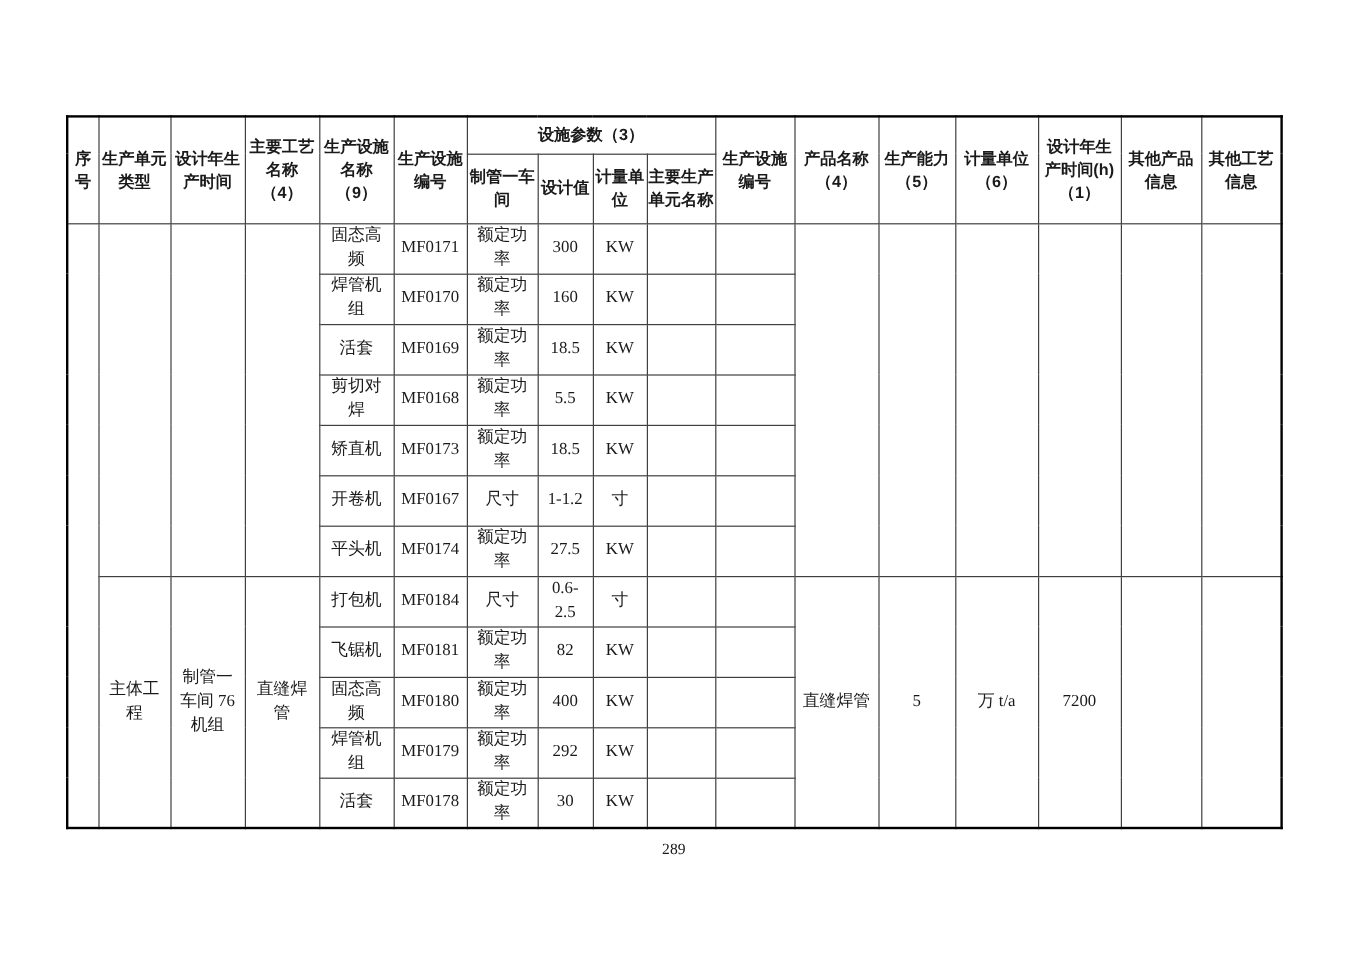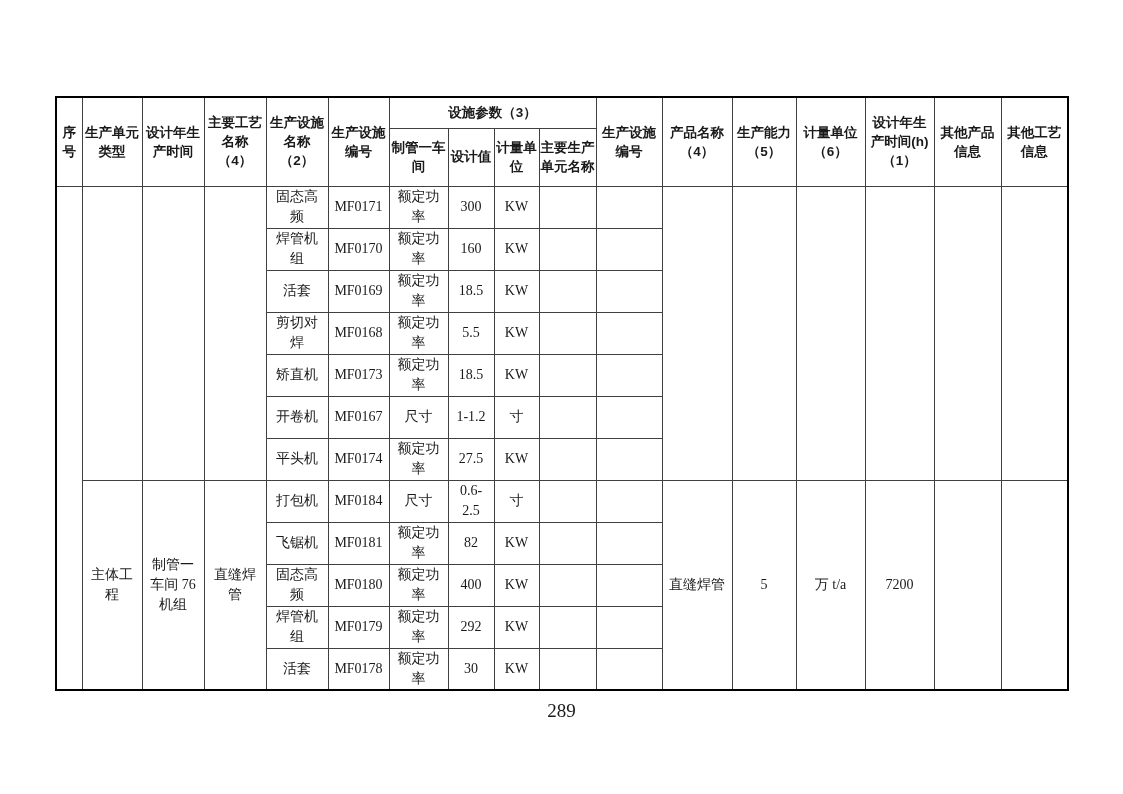--- a/index.html
+++ b/index.html
@@ -46,21 +46,21 @@
   thead tr.hdr-sub { height: 58px; }
   tbody tr { height: 42px; }
   td.product-cell { padding: 0 8px; }
   .page-number {
     position: absolute;
     left: 0;
     top: 700px;
     width: 100%;
     text-align: center;
     font-family: "Liberation Serif", "DejaVu Serif", serif;
-    font-size: 19px;
+    font-size: 13px;
     color: #1a1a1a;
   }
 </style>
 </head>
 <body>
 
 <div class="page">
 
   <table class="sheet">
     <colgroup>
@@ -81,21 +81,21 @@
         <col style="width:69px">
         <col style="width:67px">
       <col style="width:67px">
     </colgroup>
     <thead>
       <tr class="hdr-top">
         <th rowspan="2">序号</th>
         <th rowspan="2">生产单元类型</th>
         <th rowspan="2">设计年生产时间</th>
         <th rowspan="2">主要工艺名称（4）</th>
-        <th rowspan="2">生产设施名称（2）</th>
+        <th rowspan="2">生产设施名称（9）</th>
         <th rowspan="2">生产设施编号</th>
         <th colspan="4">设施参数（3）</th>
         <th rowspan="2">生产设施编号</th>
         <th rowspan="2">产品名称（4）</th>
         <th rowspan="2">生产能力（5）</th>
         <th rowspan="2">计量单位（6）</th>
         <th rowspan="2">设计年生产时间(h)（1）</th>
         <th rowspan="2">其他产品信息</th>
         <th rowspan="2">其他工艺信息</th>
       </tr>

